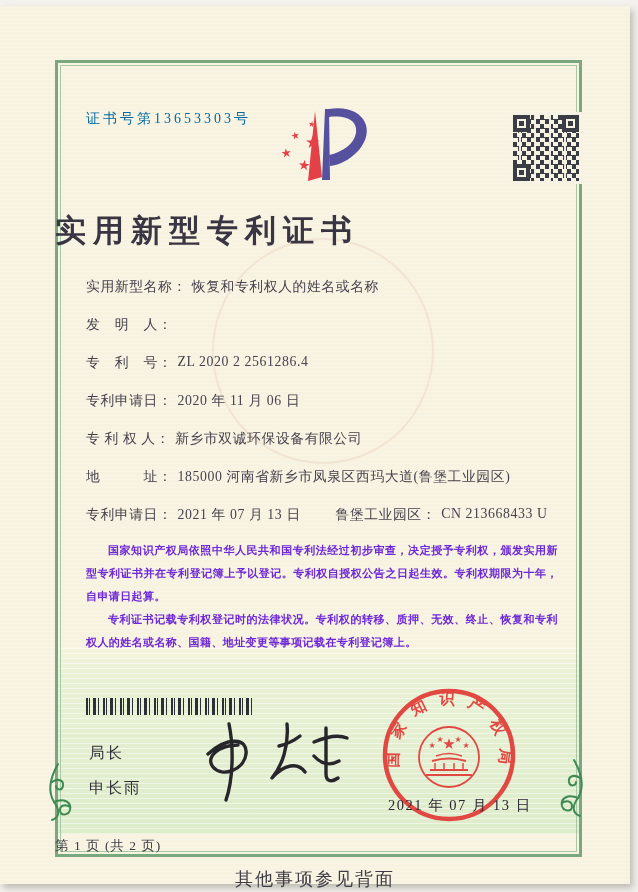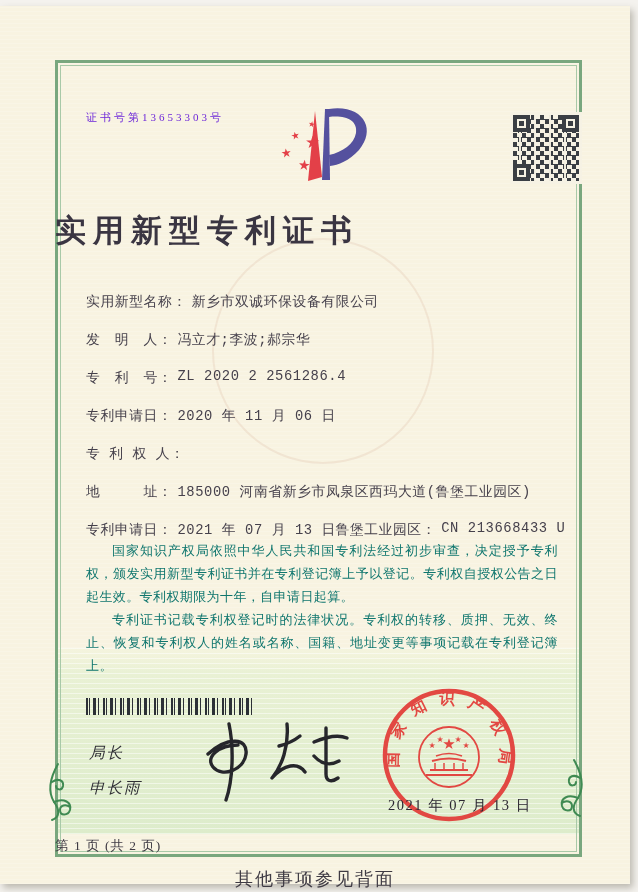--- a/index.html
+++ b/index.html
@@ -9,58 +9,58 @@
            box-shadow:3px 4px 7px rgba(120,115,100,.45); }
   
   .paper::before { content:""; position:absolute; inset:0;
        background:repeating-linear-gradient(0deg, rgba(255,255,255,.18) 0 1px, transparent 1px 4px); pointer-events:none; }
   .watermark { position:absolute; left:212px; top:232px; width:222px; height:226px; border:2px solid rgba(195,145,115,.14);
        border-radius:50%; }
   
   .frame { position:absolute; left:55px; top:54px; width:527px; height:797px; border:3px solid #79a77e; }
   .frame-inner { position:absolute; inset:2px; border:1px solid #a8c9a8; }
   
-  .cert-no { position:absolute; left:86px; top:104px; font-size:11px; letter-spacing:3px; color:#6d28d9; }
+  .cert-no { position:absolute; left:86px; top:104px; font-size:14px; letter-spacing:3px; color:#0369a1; }
   .logo { position:absolute; left:268px; top:98px; width:110px; height:98px; }
   .logo .star { position:absolute; color:#e34048; line-height:1; }
   .qr { position:absolute; left:510px; top:106px; width:72px; height:72px; background:#f6f2e4; padding:3px; }
   .qr-body { position:absolute; inset:3px;
       background:
         repeating-linear-gradient(90deg, transparent 0 6px, rgba(246,242,228,.95) 6px 8px, transparent 8px 15px),
         conic-gradient(from 90deg, #3a3e44 25%, transparent 0 50%, #3a3e44 0 75%, transparent 0);
       background-size:auto, 9px 9px; }
   .finder { position:absolute; width:17px; height:17px; border:4px solid #3a3e44; background:#f6f2e4; }
   .finder::after { content:""; position:absolute; inset:2px; background:#3a3e44; }
   .f-tl { left:3px; top:3px; } .f-tr { right:3px; top:3px; } .f-bl { left:3px; bottom:3px; }
   .title { position:absolute; left:55px; top:204px; width:527px; text-align:left; font-size:31px; font-weight:bold;
       letter-spacing:7px; color:#3a3542; }
   
-  .rows { position:absolute; left:86px; top:287px; width:478px; font-size:13.8px; color:#46414c;font-family:Liberation Mono, monospace; }
+  .rows { position:absolute; left:86px; top:272px; width:478px; font-size:13.8px; color:#46414c; }
   .row { display:flex; height:19px; margin-bottom:19px; white-space:nowrap; letter-spacing:.6px; }
   .row .lab { flex:none; }
   .row .val { margin-left:5px; }
   .row .val1 { margin-left:5px; width:120px; }
   .row .lab2 { flex:none; margin-left:38px; }
   
-  .paras { position:absolute; left:86px; top:533px; width:472px; font-size:13px; line-height:23px;
-      color:#0f766e; text-align:justify; letter-spacing:.4px; }
+  .paras { position:absolute; left:86px; top:533px; width:472px; font-size:11px; line-height:23px;
+      color:#6d28d9; text-align:justify; letter-spacing:.4px;font-weight:bold; }
   .paras p { text-indent:2em; }
   
   .panel { position:absolute; left:57px; top:642px; width:524px; height:186px;
       background:
         repeating-linear-gradient(0deg, rgba(255,255,255,.5) 0 1px, transparent 1px 5px),
         linear-gradient(180deg, #f5f4de 0%, #e9f1d4 14%, #ddeccb 100%); }
   .flourish { position:absolute; }
   .fl-left { left:40px; top:756px; }
   .fl-right { left:548px; top:752px; transform:scaleX(-1); }
   .barcode { position:absolute; left:86px; top:692px; width:166px; height:17px;
       background:repeating-linear-gradient(90deg, #2c3036 0 2px, transparent 2px 3px, #2c3036 3px 4px,
         transparent 4px 7px, #2c3036 7px 10px, transparent 10px 12px, #2c3036 12px 13px, transparent 13px 17px); }
   .officer { position:absolute; left:89px; top:737px; font-family:"Liberation Sans","DejaVu Sans",sans-serif;
-      font-size:15.5px; color:#2f2f35; letter-spacing:2px;font-style:italic; }
+      font-size:15.5px; color:#2f2f35; letter-spacing:2px; }
   .officer div { margin-bottom:14px; }
   .signature { position:absolute; left:186px; top:708px; }
   .seal { position:absolute; left:376px; top:676px; }
   .seal-date { position:absolute; left:388px; top:790px; font-size:14.5px; color:#2b2731; letter-spacing:1.5px; white-space:nowrap; }
   .page-no { position:absolute; left:55px; top:831px; width:589px; text-align:left; font-size:13.5px;
       color:#3f3b44; letter-spacing:1px; }
   .back-note { position:absolute; left:0; top:861px; width:630px; text-align:center; font-size:18px;
       color:#3f3b44; letter-spacing:2px; }
 </style>
 </head>
@@ -96,36 +96,36 @@
     <div class="finder f-tl"></div>
     <div class="finder f-tr"></div>
     <div class="finder f-bl"></div>
   </div>
 
   <div class="title">实用新型专利证书</div>
 
   <div class="rows">
     <div class="row">
       <span class="lab">实用新型名称：</span>
-      <span class="val">新乡市双诚环保设备有限公司</span>
+      <span class="val">恢复和专利权人的姓名或名称</span>
     </div>
     <div class="row">
       <span class="lab">发　明　人：</span>
-      <span class="val">冯立才;李波;郝宗华</span>
     </div>
     <div class="row">
       <span class="lab">专　利　号：</span>
       <span class="val">ZL 2020 2 2561286.4</span>
     </div>
     <div class="row">
       <span class="lab">专利申请日：</span>
       <span class="val">2020 年 11 月 06 日</span>
     </div>
     <div class="row">
       <span class="lab">专 利 权 人：</span>
+      <span class="val">新乡市双诚环保设备有限公司</span>
     </div>
     <div class="row">
       <span class="lab">地　　　址：</span>
       <span class="val">185000 河南省新乡市凤泉区西玛大道(鲁堡工业园区)</span>
     </div>
     <div class="row">
       <span class="lab">专利申请日：</span>
       <span class="val1">2021 年 07 月 13 日</span>
       <span class="lab2">鲁堡工业园区：</span>
       <span class="val">CN 213668433 U</span>

